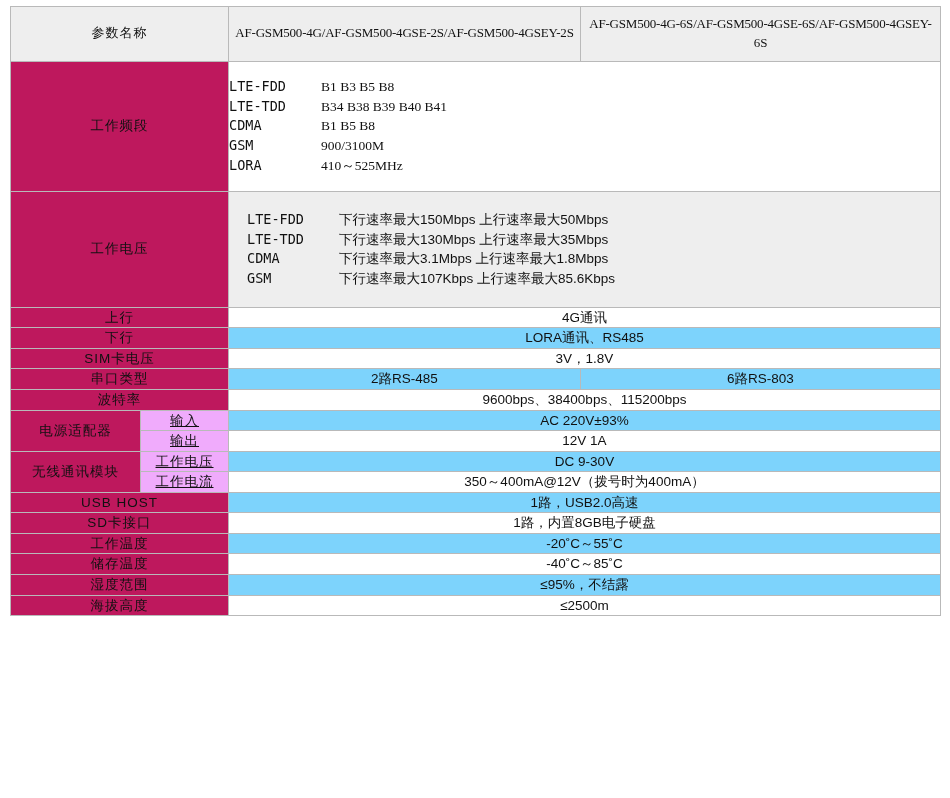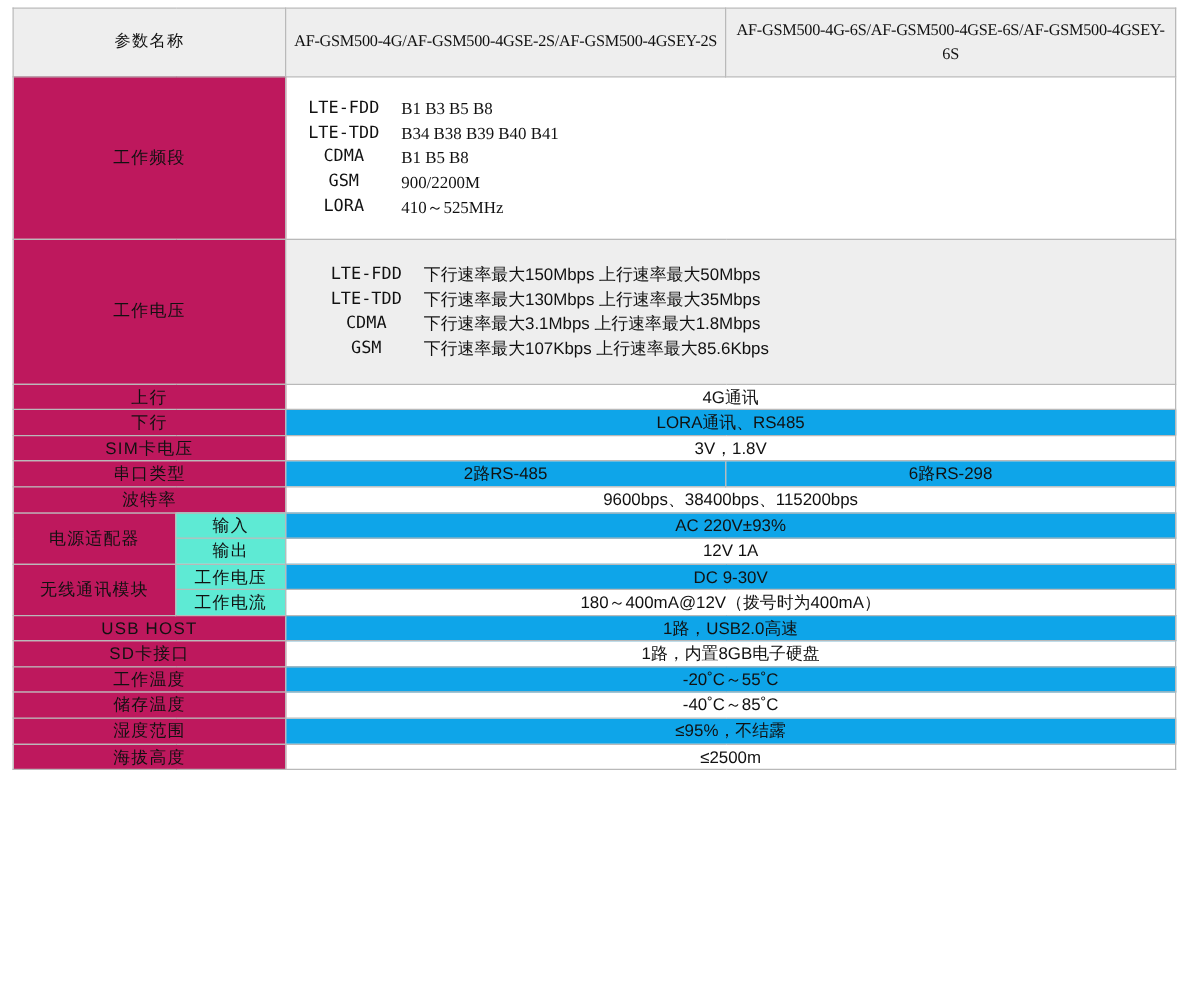--- a/index.html
+++ b/index.html
@@ -28,32 +28,33 @@
     line-height: 1.45;
   }
   .label-cell {
     background: #be185d;
     text-align: center;
     width: 200px;
     padding: 7px 4px;
     letter-spacing: 0.5px;
   }
   .sub-label-cell {
-    background: #5eead4;
+    background: #f0abfc;
     text-align: center;
     width: 90px;
     padding: 7px 4px;
     letter-spacing: 0.5px;
+    text-decoration: underline;
   }
   .value-cell {
     text-align: center;
     padding: 7px 6px;
   }
   .value-cell.shaded {
-    background: #0ea5e9;
+    background: #7dd3fc;
   }
   .header-row td {
     background: #eeeeee;
     text-align: center;
     padding: 8px 4px;
     font-size: 13px;
   }
   .header-model {
     font-family: Liberation Serif, serif;
     font-size: 11.5px;
@@ -70,21 +71,20 @@
     font-size: 14px;
     letter-spacing: 1px;
     margin-top: 10px;
   }
   .val-mix {
     font-size: 13.5px;
     margin-top: 36px;
   }
   .freq-line {
     display: flex;
-    text-align: center;
   }
   .freq-name {
     display: inline-block;
     width: 92px;
     font-family: "DejaVu Sans Mono", monospace;
   }
   .freq-val {
     font-family: Liberation Serif, serif;
   }
   .rate-name {
@@ -124,21 +124,21 @@
       <div class="freq-line">
         <span class="freq-name">LTE-TDD</span>
         <span class="freq-val">B34 B38 B39 B40 B41</span>
       </div>
       <div class="freq-line">
         <span class="freq-name">CDMA</span>
         <span class="freq-val">B1 B5 B8</span>
       </div>
       <div class="freq-line">
         <span class="freq-name">GSM</span>
-        <span class="freq-val">900/2200M</span>
+        <span class="freq-val">900/3100M</span>
       </div>
       <div class="freq-line">
         <span class="freq-name">LORA</span>
         <span class="freq-val">410～525MHz</span>
       </div>
     </td>
   </tr>
 
   <tr class="row-tall-2">
     <td colspan="2" class="label-cell cn-label">工作电压</td>
@@ -173,21 +173,21 @@
   </tr>
 
   <tr>
     <td colspan="2" class="label-cell cn-label">SIM卡电压</td>
     <td colspan="2" class="value-cell val-mix">3V，1.8V</td>
   </tr>
 
   <tr>
     <td colspan="2" class="label-cell cn-label">串口类型</td>
     <td class="value-cell shaded val-mix">2路RS-485</td>
-    <td class="value-cell shaded val-mix">6路RS-298</td>
+    <td class="value-cell shaded val-mix">6路RS-803</td>
   </tr>
 
   <tr>
     <td colspan="2" class="label-cell cn-label">波特率</td>
     <td colspan="2" class="value-cell val-mix">9600bps、38400bps、115200bps</td>
   </tr>
 
   <tr>
     <td rowspan="2" class="label-cell cn-label">电源适配器</td>
     <td class="sub-label-cell cn-label">输入</td>
@@ -198,21 +198,21 @@
     <td colspan="2" class="value-cell val-mix">12V 1A</td>
   </tr>
 
   <tr>
     <td rowspan="2" class="label-cell cn-label">无线通讯模块</td>
     <td class="sub-label-cell cn-label">工作电压</td>
     <td colspan="2" class="value-cell shaded val-mix">DC 9-30V</td>
   </tr>
   <tr>
     <td class="sub-label-cell cn-label">工作电流</td>
-    <td colspan="2" class="value-cell val-mix">180～400mA@12V（拨号时为400mA）</td>
+    <td colspan="2" class="value-cell val-mix">350～400mA@12V（拨号时为400mA）</td>
   </tr>
 
   <tr>
     <td colspan="2" class="label-cell cn-label">USB HOST</td>
     <td colspan="2" class="value-cell shaded val-mix">1路，USB2.0高速</td>
   </tr>
   <tr>
     <td colspan="2" class="label-cell cn-label">SD卡接口</td>
     <td colspan="2" class="value-cell val-mix">1路，内置8GB电子硬盘</td>
   </tr>

